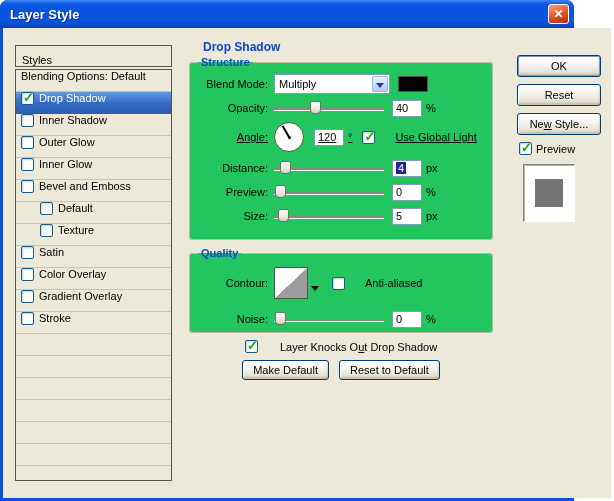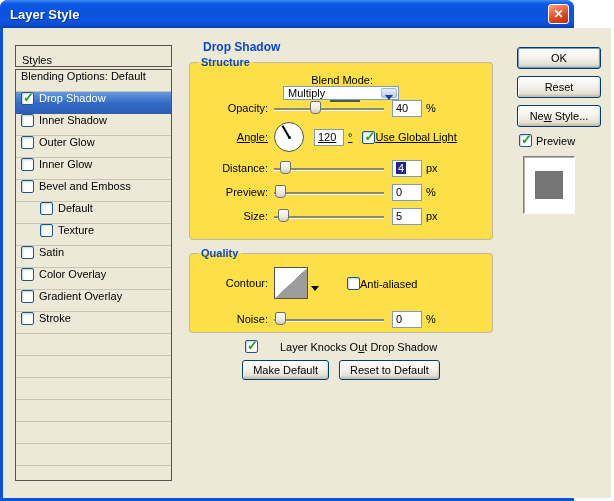--- a/index.html
+++ b/index.html
@@ -70,21 +70,21 @@
     font-size: 13px; font-weight: bold; color: #21a121;
   }
 
   
   .section-title {
     position: absolute; left: 200px; top: 12px;
     color: #0b46d0; font-weight: bold; font-size: 12px;
   }
   fieldset.group {
     position: absolute; left: 186px; width: 304px;
-    border: 1px solid #bcb9a8; border-radius: 4px; background: #fde047;
+    border: 1px solid #bcb9a8; border-radius: 4px; background: #22c55e;
   }
   fieldset.group legend {
     color: #0b46d0; font-weight: bold; padding: 0 3px; margin-left: 8px; font-size: 11px;
   }
   .structure { top: 28px; height: 184px; }
   .quality   { top: 219px; height: 86px; }
 
   .frow { display: flex; align-items: center; margin: 4px 8px 0 8px; height: 20px; }
   .frow.angle-row { height: 34px; margin-top: 2px; text-decoration: underline; }
   .frow.contour-row { height: 36px; margin-top: 6px; }
@@ -122,21 +122,21 @@
   .dial {
     width: 30px; height: 30px; border-radius: 50%; background: #fff;
     border: 1px solid #55534a; position: relative; flex: none; cursor: pointer;
   }
   .dial .needle {
     position: absolute; left: 50%; top: 50%; width: 13px; height: 2px; margin-top: -1px;
     background: #000; transform-origin: 0 50%; transform: rotate(-120deg);
   }
   .dial .hub { position: absolute; left: 50%; top: 50%; width: 3px; height: 3px; margin: -1.5px; background: #000; border-radius: 50%; }
 
-  .cb-group { display: flex; align-items: center; margin-left: 10px; gap: 0; }
+  .cb-group { display: flex; align-items: center; margin-left: 10px; gap: 20px; }
 
   .contour-thumb {
     width: 34px; height: 32px; border: 1px solid #55534a;
     background: linear-gradient(to top left,#9c9c9c 49.5%,#ffffff 50%);
     flex: none; cursor: pointer;
   }
   .contour-dd { width: 0; height: 0; border: 4px solid transparent; border-top: 5px solid #000; margin: 14px 0 0 3px; cursor: pointer; }
 
   .knock-row {
     position: absolute; left: 186px; top: 312px; width: 304px;
@@ -152,21 +152,21 @@
     height: 22px; padding: 0 10px;
     border: 1px solid #003c74; border-radius: 3px;
     background: linear-gradient(180deg,#ffffff 0%,#f4f3ee 45%,#e5e2d5 80%,#d6d2c2 100%);
     box-shadow: inset 1px 1px 0 #fff, inset -1px -2px 2px rgba(160,150,120,.35);
     cursor: pointer;
   }
   .xpbtn.small { height: 20px; }
   .xpbtn.default { box-shadow: inset 0 0 0 1px #7a98c9, inset 1px 1px 0 #fff, inset -1px -2px 2px rgba(160,150,120,.35); }
 
   
-  .side { position: absolute; left: 514px; top: 19px; width: 88px; }
+  .side { position: absolute; left: 514px; top: 27px; width: 88px; }
   .side .xpbtn { display: block; width: 84px; margin-bottom: 7px; text-align: center; }
   .preview-row { display: flex; align-items: center; gap: 4px; margin: 5px 0 9px 2px; }
   .preview-thumb {
     width: 52px; height: 58px; background: #fff; margin-left: 6px; position: relative;
     border: 1px solid; border-color: #808080 #fff #fff #808080;
     box-shadow: inset 1px 1px 0 #b5b2a2;
   }
   .preview-square { position: absolute; left: 11px; top: 14px; width: 28px; height: 28px; background: #757575; }
 
   .u { text-decoration: underline; }
@@ -239,21 +239,21 @@
       <div class="srow"></div>
       <div class="srow"></div>
       <div class="srow"></div>
     </div>
 
     <div class="section-title">Drop Shadow</div>
 
     <fieldset class="group structure">
       <legend>Structure</legend>
 
-      <div class="frow" style="margin-top:6px;flex-direction:column;">
+      <div class="frow" style="margin-top:6px;">
         <span class="flabel">Blend Mode:</span>
         <div class="combo">
           <span>Multiply</span>
           <span class="combo-arrow"></span>
         </div>
         <div class="swatch"></div>
       </div>
 
       <div class="frow">
         <span class="flabel">Opacity:</span>
@@ -320,21 +320,21 @@
       </div>
     </fieldset>
 
     <fieldset class="group quality">
       <legend>Quality</legend>
 
       <div class="frow contour-row">
         <span class="flabel">Contour:</span>
         <div class="contour-thumb"></div>
         <div class="contour-dd"></div>
-        <div class="cb-group" style="margin-left:28px;align-items:flex-end;">
+        <div class="cb-group" style="margin-left:13px;">
           <span class="cb"></span>
           <span>Anti-aliased</span>
         </div>
       </div>
 
       <div class="frow" style="margin-top:8px;">
         <span class="flabel">Noise:</span>
         <div class="slider">
           <div class="track"></div>
           <div class="thumb" style="left:1px;"></div>

